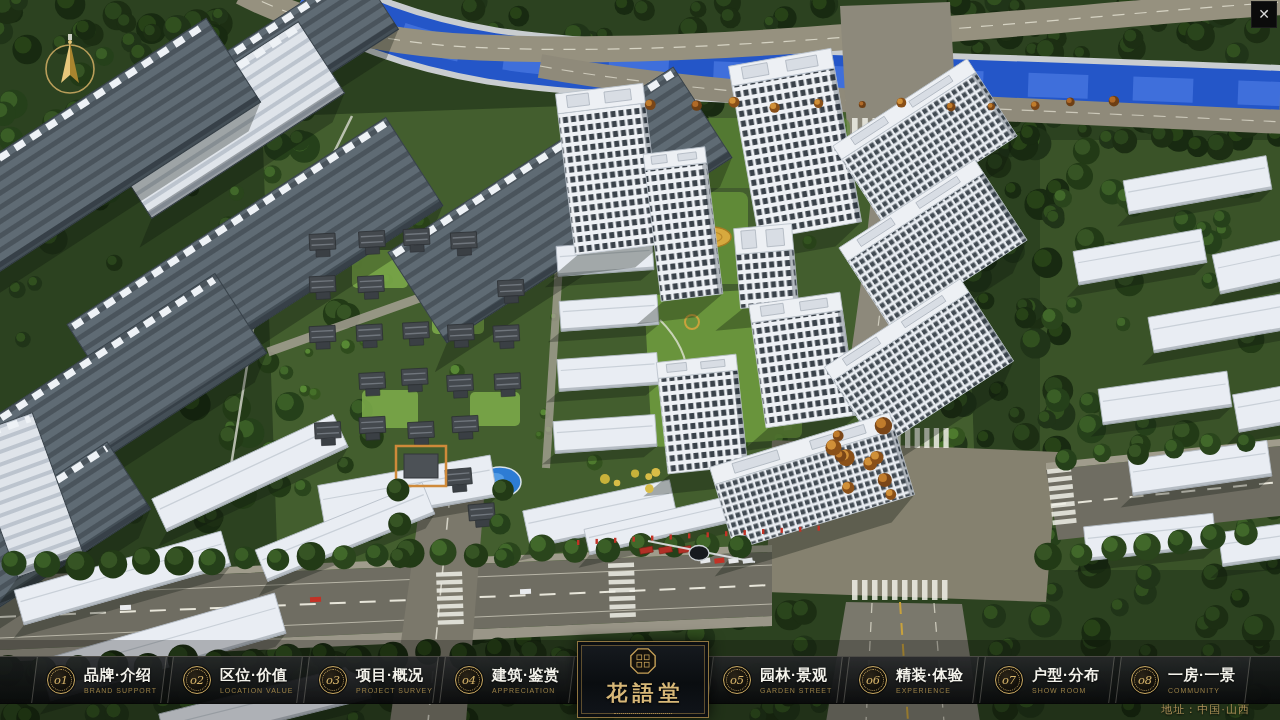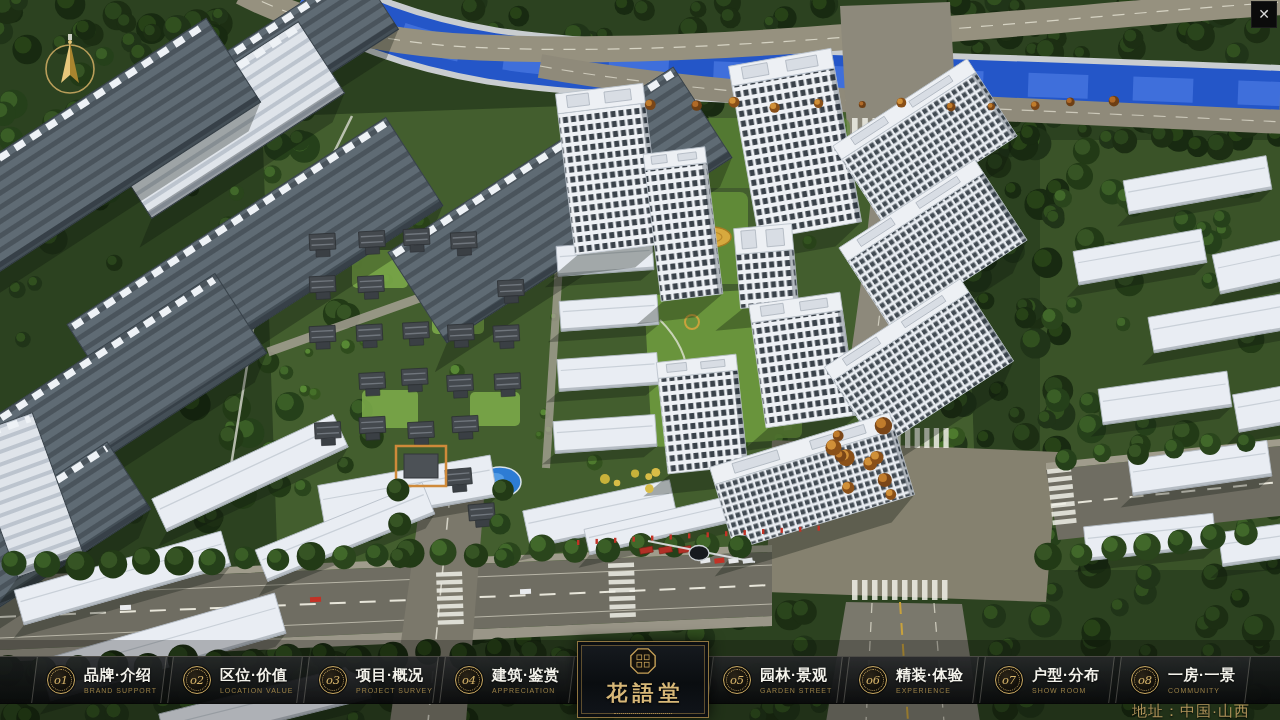--- a/index.html
+++ b/index.html
@@ -47,21 +47,21 @@
     border:1px solid #8f7540;box-sizing:border-box;
     box-shadow:inset 0 0 0 3px #0c0f12, inset 0 0 0 4px rgba(160,128,66,.55), 0 0 14px rgba(0,0,0,.75);
     display:flex;flex-direction:column;align-items:center;justify-content:space-between;z-index:3;}
   .seal{margin-top:6px;}
   .logo-title{font-family:"DejaVu Serif", serif;font-weight:700;font-size:21px;
     color:var(--gold-text,#d8b878);letter-spacing:5px;padding-left:5px;line-height:22px;
     text-shadow:0 1px 2px #000;}
   .logo-tag{width:58px;height:3px;margin-top:2px;
     border-top:1px dotted rgba(202,164,94,.65);}
   
-  .address{position:absolute;right:30px;top:702px;font-size:15px;
+  .address{position:absolute;right:30px;top:702px;font-size:11px;
     color:var(--address-gold,#b2955b);letter-spacing:1px;text-shadow:0 1px 2px #000;z-index:2;}
 </style>
 </head>
 <body>
 
 <div class="stage">
 
   <div class="scene">
     <svg id="scene-svg" viewBox="0 0 1280 720" preserveAspectRatio="none">
         <defs>

